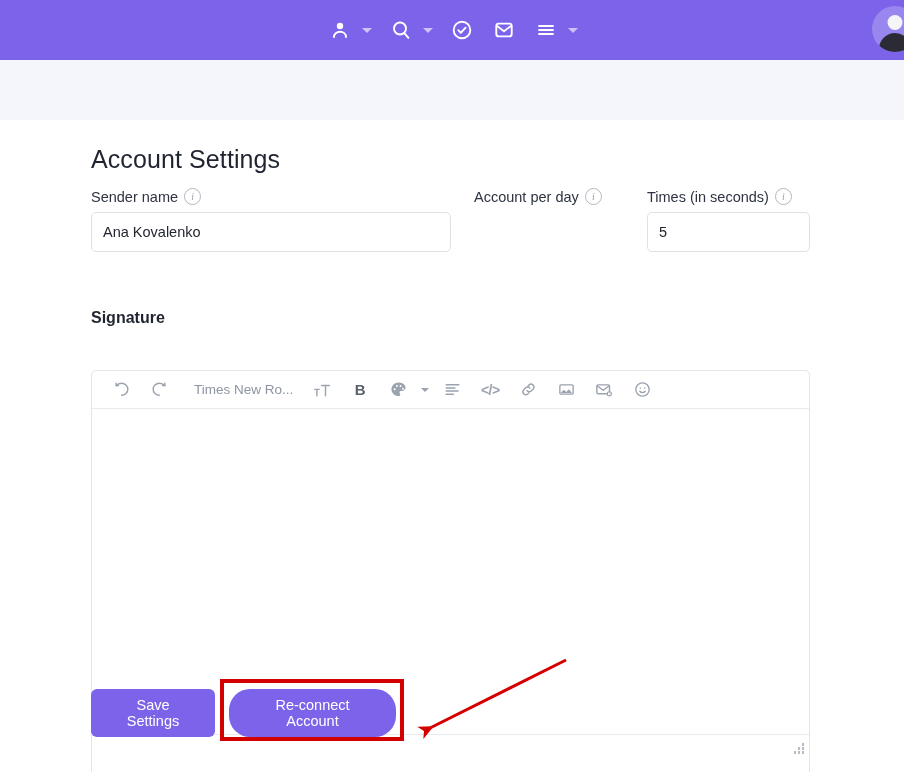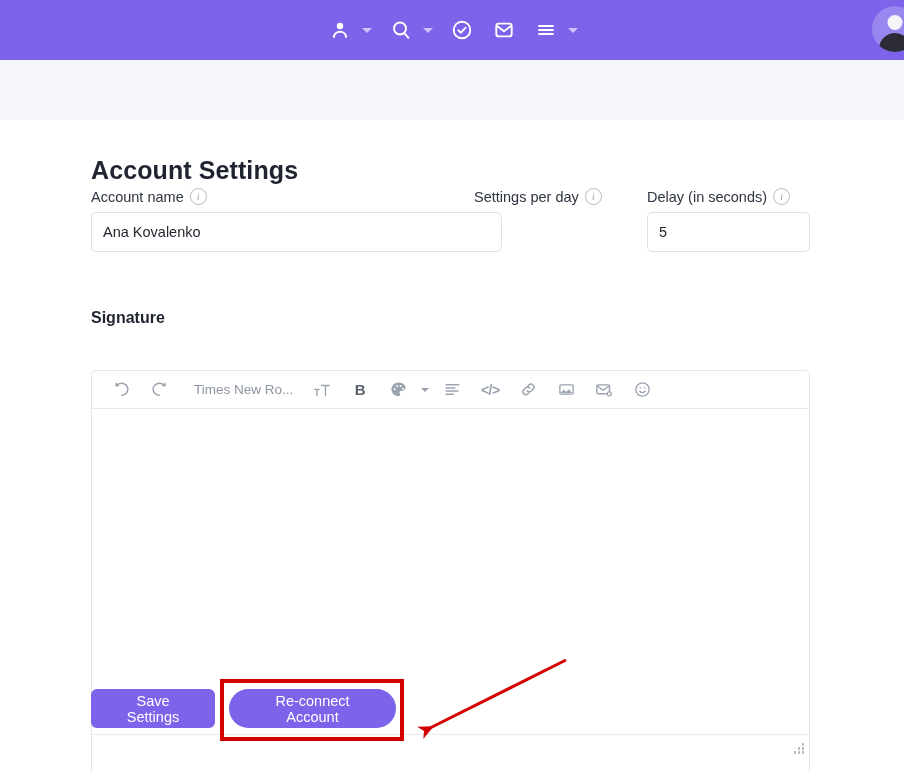--- a/index.html
+++ b/index.html
@@ -96,23 +96,23 @@
   
   .content {
     position: absolute;
     left: 0; top: 120px;
     width: 904px;
     height: 652px;
     background: #ffffff;
   }
   .page-title {
     position: absolute;
-    left: 91px; top: 36px;
+    left: 91px; top: 25px;
     font-size: 25px;
-    font-weight: 700;
+    font-weight: 400;
     color: #1f2430;
     letter-spacing: 0.1px;
   }
 
   
   .field {
     position: absolute;
   }
   .field-label {
     display: flex;
@@ -144,21 +144,21 @@
     border: 1px solid #dfe1e6;
     border-radius: 5px;
     background: #ffffff;
     font-family: "Liberation Sans", sans-serif;
     font-size: 14.5px;
     color: #22262f;
     padding: 0 11px;
     outline: none;
   }
   #field-sender  { left: 91px; top: 68px; }
-  #field-sender .text-input { width: 411px; }
+  #field-sender .text-input { width: 360px; }
   #field-msgs    { left: 474px; top: 68px; }
   #field-msgs .text-input { width: 162px; }
   #field-delay   { left: 647px; top: 68px; }
   #field-delay .text-input { width: 163px; }
 
   
   .section-title {
     position: absolute;
     left: 91px; top: 183px;
     font-size: 16px;
@@ -254,21 +254,21 @@
   .resize-grip i {
     position: absolute;
     width: 2.5px; height: 2.5px;
     background: #b8bcc4;
   }
 
   
   .btn {
     position: absolute;
     box-sizing: border-box;
-    height: 39px;
+    height: 48px;
     border: none;
     border-radius: 6px;
     background: #7c63ea;
     color: #ffffff;
     font-family: "Liberation Sans", sans-serif;
     font-size: 14.5px;
     cursor: pointer;
     padding: 0 20px;
   }
   #btn-save { left: 91px; top: 689px - 120px; }
@@ -358,36 +358,36 @@
 </div>
 
 <div class="subband"></div>
 
 <div class="content">
 
   <div class="page-title">Account Settings</div>
 
   <div class="field" id="field-sender">
     <div class="field-label">
-      <span>Account name</span>
+      <span>Sender name</span>
       <span class="info-icon">i</span>
     </div>
     <input class="text-input" type="text" value="Ana Kovalenko" style="">
   </div>
 
   <div class="field" id="field-msgs">
     <div class="field-label">
-      <span>Settings per day</span>
+      <span>Account per day</span>
       <span class="info-icon">i</span>
     </div>
   </div>
 
   <div class="field" id="field-delay">
     <div class="field-label">
-      <span>Delay (in seconds)</span>
+      <span>Times (in seconds)</span>
       <span class="info-icon">i</span>
     </div>
     <input class="text-input" type="text" value="5" style="">
   </div>
 
   <div class="section-title">Signature</div>
 
   <div class="editor">
     <div class="editor-toolbar">
 

